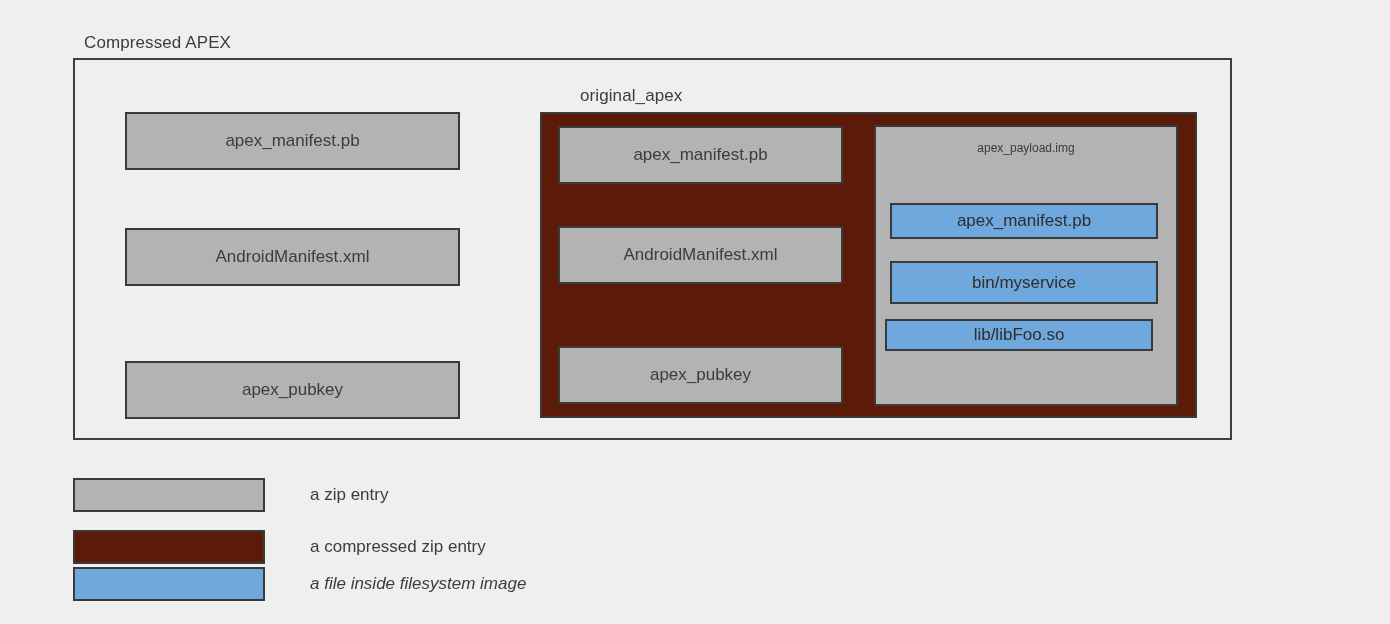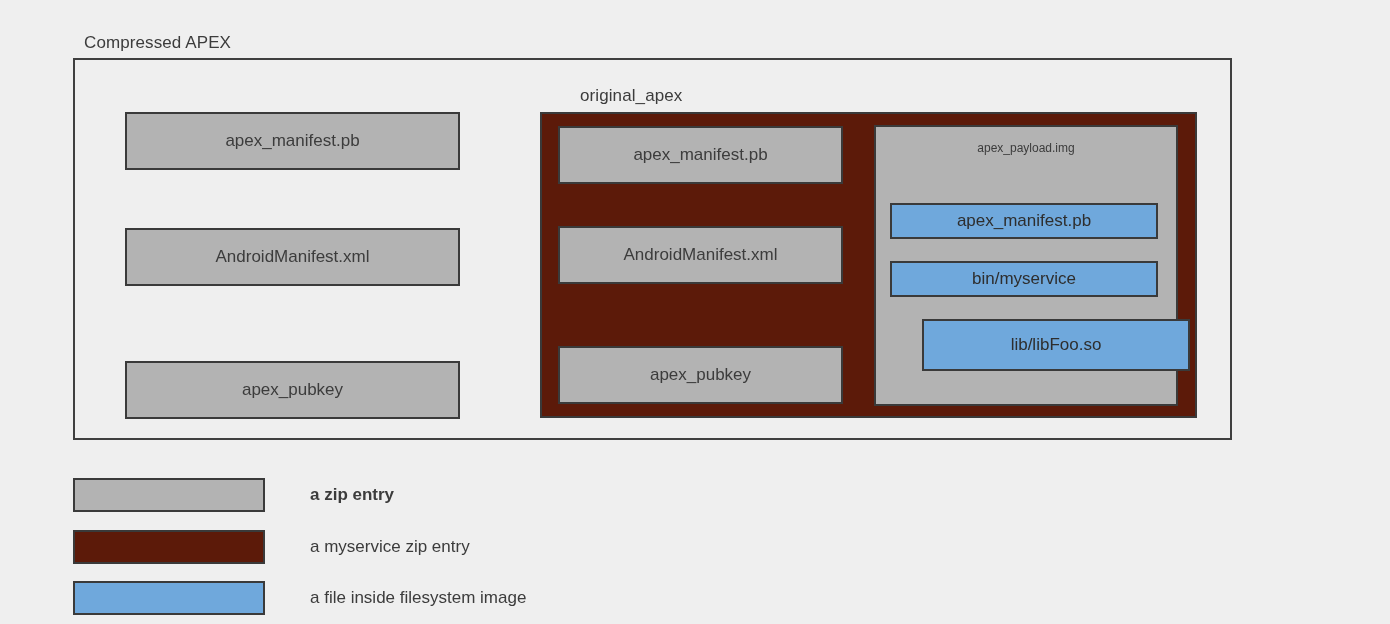--- a/index.html
+++ b/index.html
@@ -177,40 +177,40 @@
   </div>
 
   <div class="payload-box">
     <div class="payload-title">apex_payload.img</div>
   </div>
 
   <div class="fs-file" style="left:890px; top:203px; width:268px; height:36px;">
     <span>apex_manifest.pb</span>
   </div>
 
-  <div class="fs-file" style="left:890px; top:261px; width:268px; height:36px;">
+  <div class="fs-file" style="left:890px; top:261px; width:268px; height:43px;">
     <span>bin/myservice</span>
   </div>
 
-  <div class="fs-file" style="left:922px; top:319px; width:268px; height:52px;">
+  <div class="fs-file" style="left:885px; top:319px; width:268px; height:32px;">
     <span>lib/libFoo.so</span>
   </div>
 
   <div class="legend">
 
-    <div class="legend-row" style="top:0px;font-weight:bold;">
+    <div class="legend-row" style="top:0px;">
       <div class="legend-swatch" style="background:#b3b3b3;"></div>
       <div class="legend-text">a zip entry</div>
     </div>
 
     <div class="legend-row" style="top:52px;">
       <div class="legend-swatch" style="background:#5c1a09;"></div>
-      <div class="legend-text">a myservice zip entry</div>
+      <div class="legend-text">a compressed zip entry</div>
     </div>
 
-    <div class="legend-row" style="top:103px;">
+    <div class="legend-row" style="top:89px;font-style:italic;">
       <div class="legend-swatch" style="background:#6fa8dc;"></div>
       <div class="legend-text">a file inside filesystem image</div>
     </div>
 
   </div>
 
 </div>
 
 </body></html>

